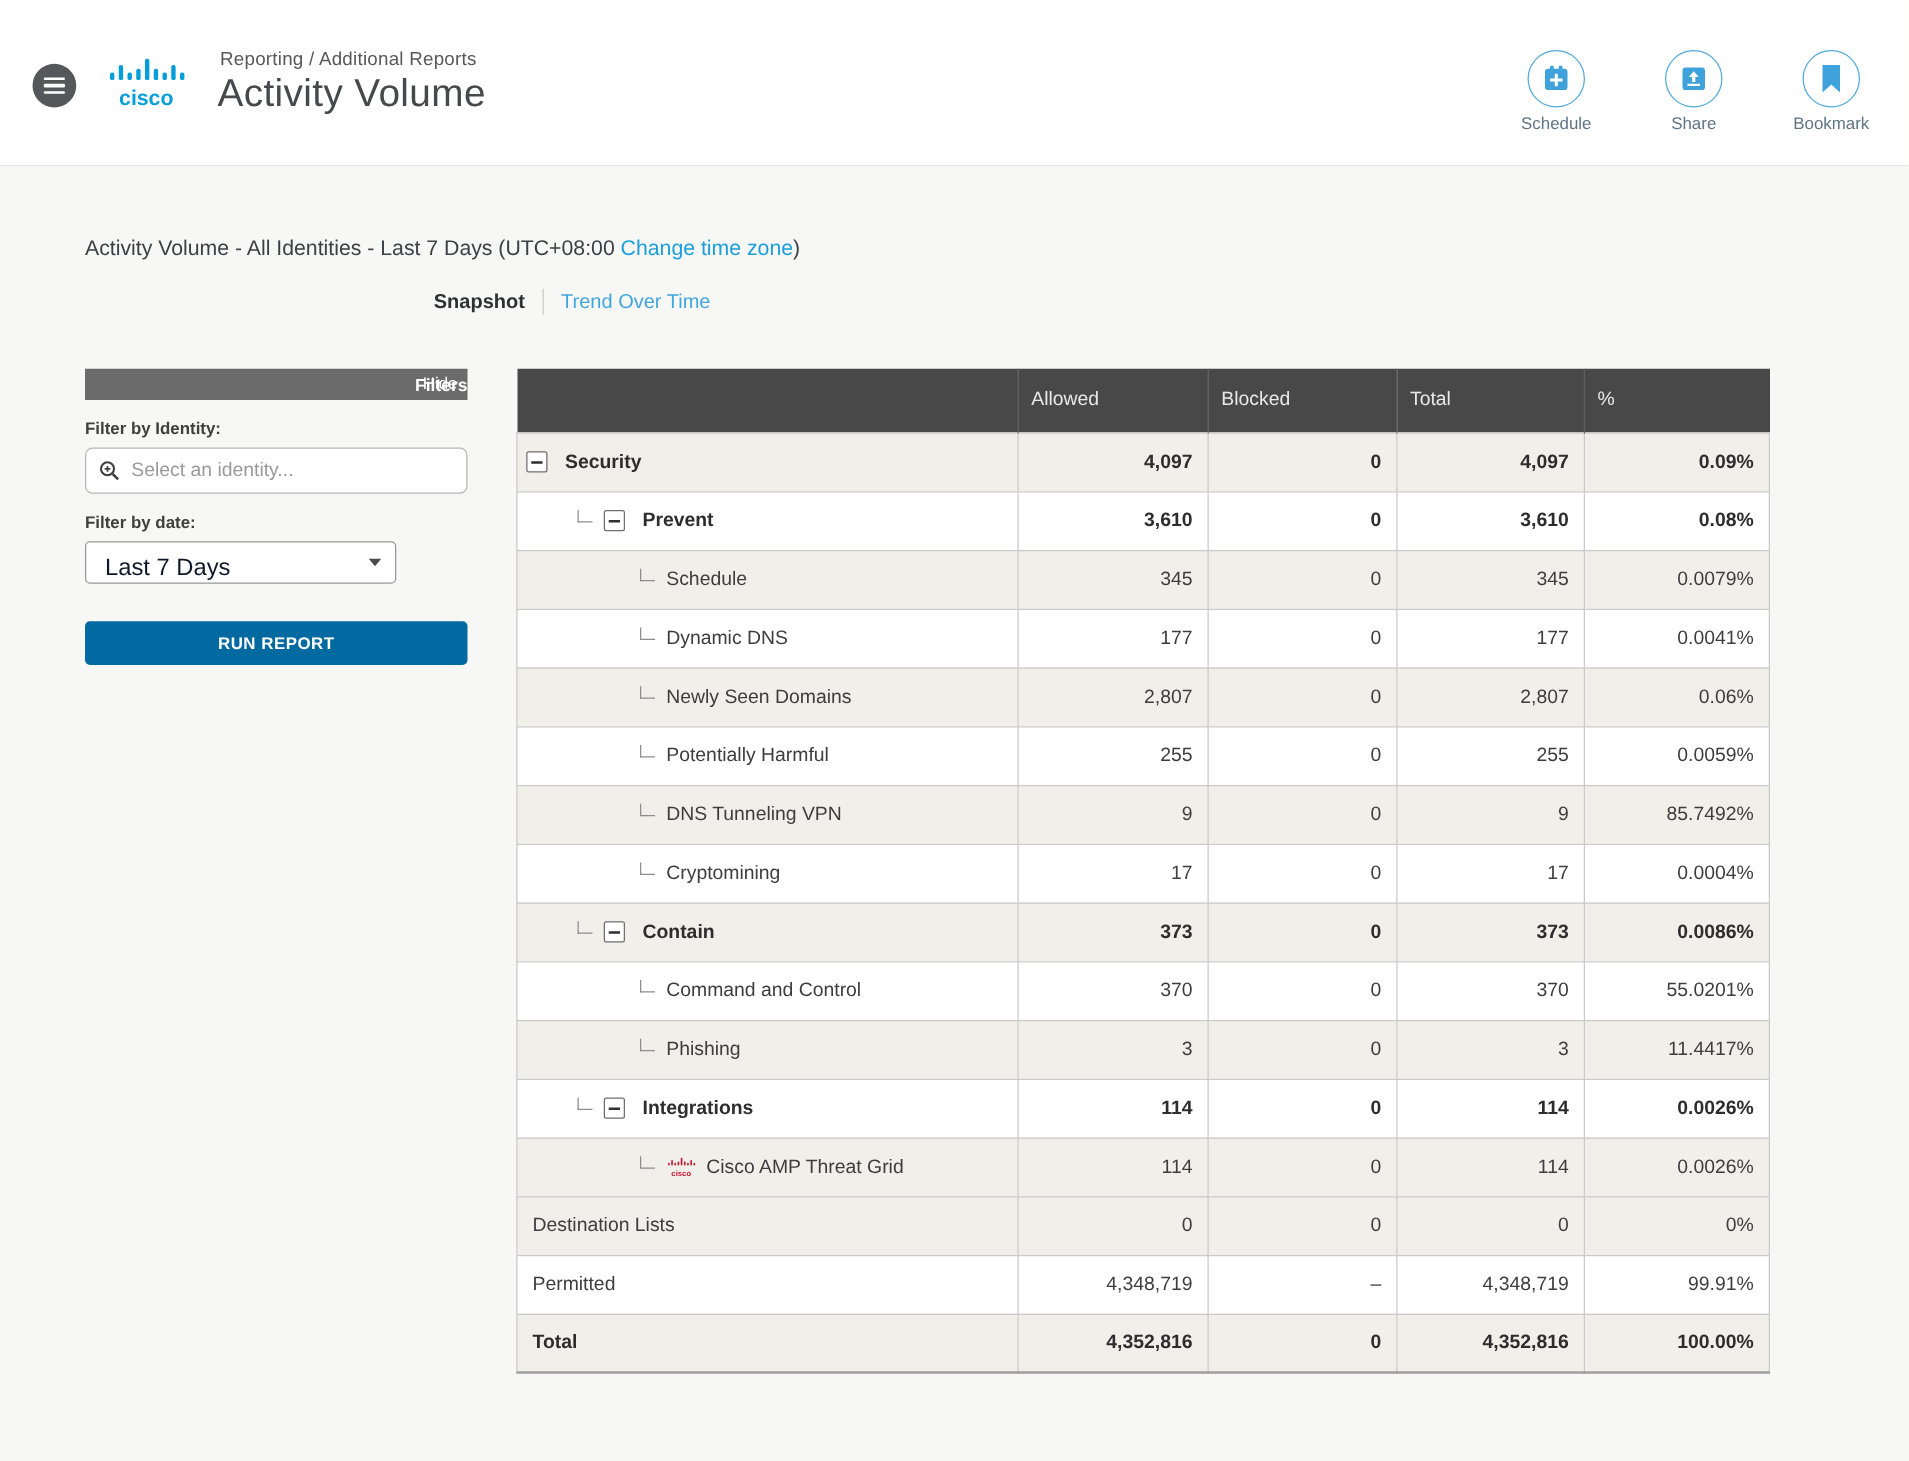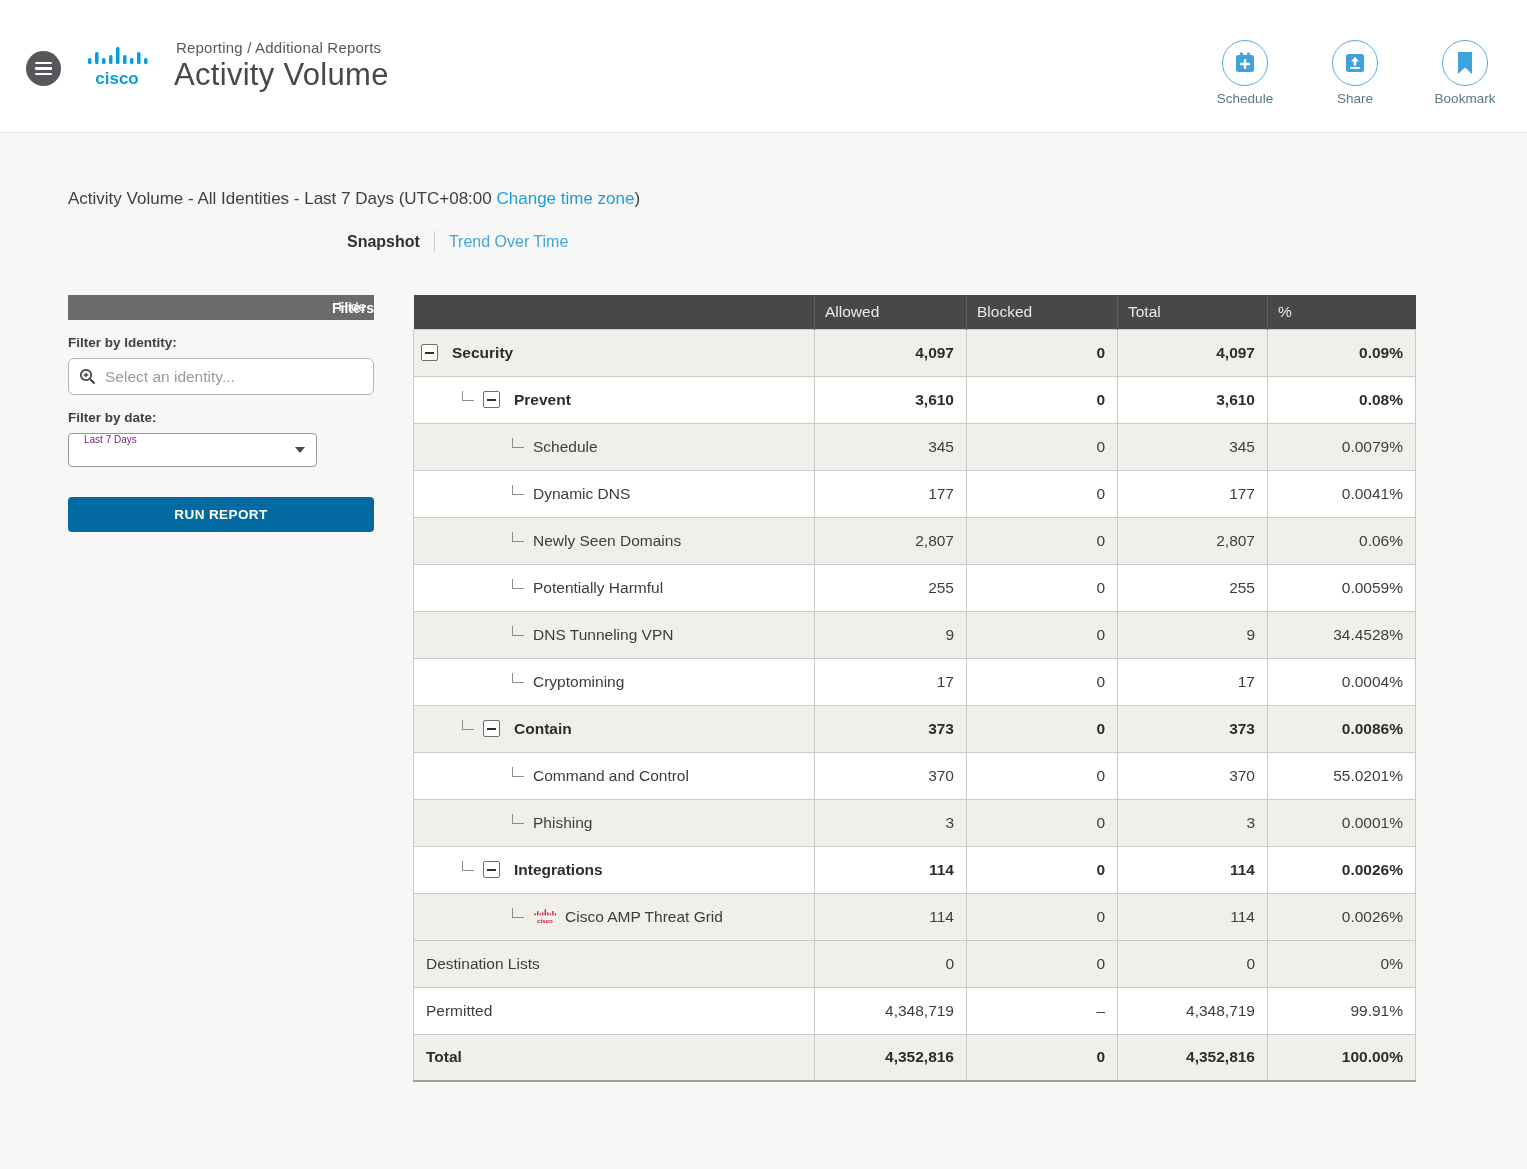--- a/index.html
+++ b/index.html
@@ -74,21 +74,21 @@
     width:306px; height:37px; background:#fff;
     border:1px solid #b5b5b5; border-radius:6px;
     padding:0 10px 0 36px; font-size:15.5px; color:#444;
     font-family:"Liberation Sans", sans-serif; outline:none;
   }
   .identity-input::placeholder { color:#9a9a9a; }
   .search-ico { position:absolute; left:11px; top:10px; }
   .date-select {
     margin-top:8px; width:249px; height:34px; background:#fff;
     border:1px solid #979797; border-radius:4px;
-    display:flex; align-items:flex-start; font-size:10px; color:#701a75;
+    display:flex; align-items:flex-end; font-size:19px; color:#0f172a;
     padding-left:15px; position:relative; cursor:pointer;
   }
   .date-caret {
     position:absolute; right:11px; top:13px;
     width:0; height:0; border-left:5px solid transparent; border-right:5px solid transparent;
     border-top:6px solid #4a4a4a;
   }
   .run-button {
     margin-top:30px; width:306px; height:35px; background:#0369a1;
     border:none; border-radius:4px; color:#fff; font-weight:bold; font-size:13.5px;
@@ -97,21 +97,21 @@
 
   
   .report-table {
     position:absolute; left:413px; top:295px;
     border-collapse:collapse; table-layout:fixed; width:1002px;
     font-size:15.5px; color:#3d3d3d;
     border-bottom:2px solid #9e9e9e;
   }
   .report-table thead th {
     background:#484848; color:#e9e9e9; font-weight:normal; text-align:left;
-    height:34px; padding-left:10px; font-size:15.5px;
+    height:51px; padding-left:10px; font-size:15.5px;
     border-right:1px solid #5e5e5e;
   }
   .report-table thead th:last-child { border-right:none; }
   .report-table tbody td {
     height:47px; border:1px solid #cacaca; vertical-align:middle;
   }
   .report-table tr.odd td { background:#f1efe9; }
   .report-table tr.even td { background:#ffffff; }
   .report-table tr.bold td { font-weight:bold; color:#2d2d2d; }
   .num { text-align:right; padding-right:12px; }
@@ -327,21 +327,21 @@
       <tr class="odd">
         <td class="name-cell lvl2">
           <div class="name-inner">
             <span class="elbow"></span>
             <span>DNS Tunneling VPN</span>
           </div>
         </td>
         <td class="num">9</td>
         <td class="num">0</td>
         <td class="num">9</td>
-        <td class="num">34.4528%</td>
+        <td class="num">85.7492%</td>
       </tr>
       <tr class="even">
         <td class="name-cell lvl2">
           <div class="name-inner">
             <span class="elbow"></span>
             <span>Cryptomining</span>
           </div>
         </td>
         <td class="num">17</td>
         <td class="num">0</td>
@@ -378,21 +378,21 @@
       <tr class="odd">
         <td class="name-cell lvl2">
           <div class="name-inner">
             <span class="elbow"></span>
             <span>Phishing</span>
           </div>
         </td>
         <td class="num">3</td>
         <td class="num">0</td>
         <td class="num">3</td>
-        <td class="num">0.0001%</td>
+        <td class="num">11.4417%</td>
       </tr>
       <tr class="even bold">
         <td class="name-cell lvl1">
           <div class="name-inner">
             <span class="elbow"></span>
             <span class="toggle-box">
               <i></i>
             </span>
             <span>Integrations</span>
           </div>

